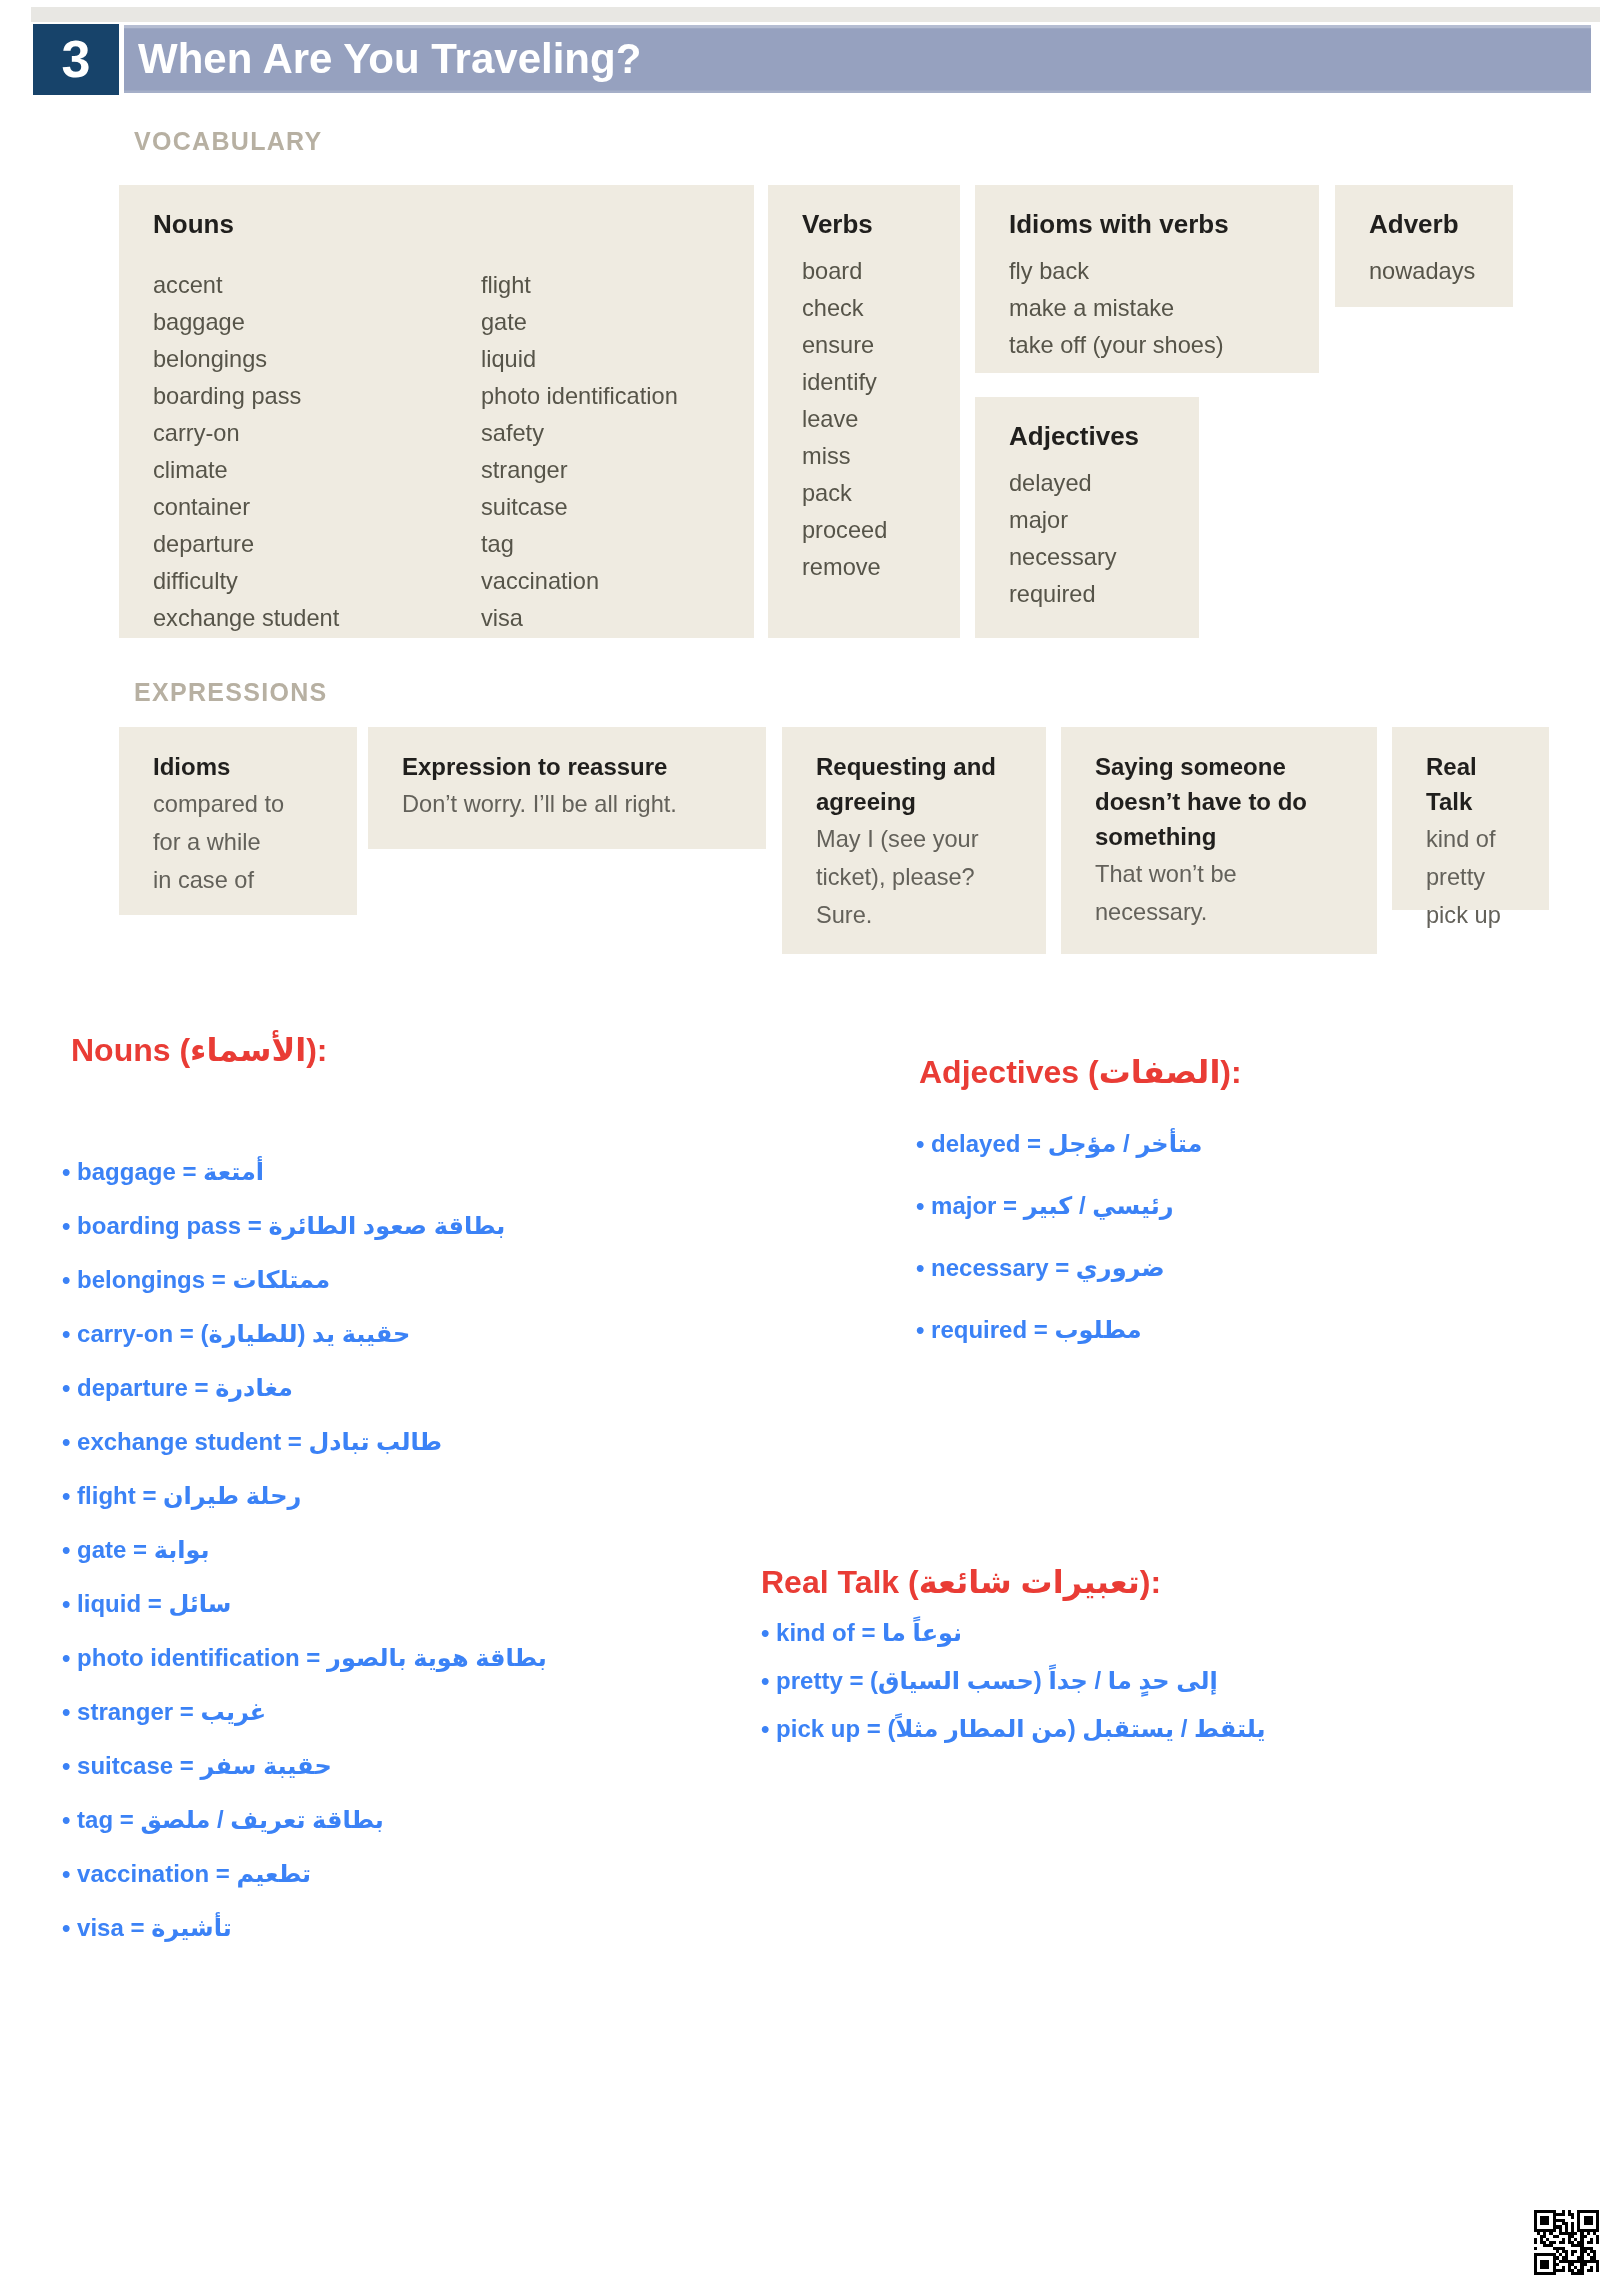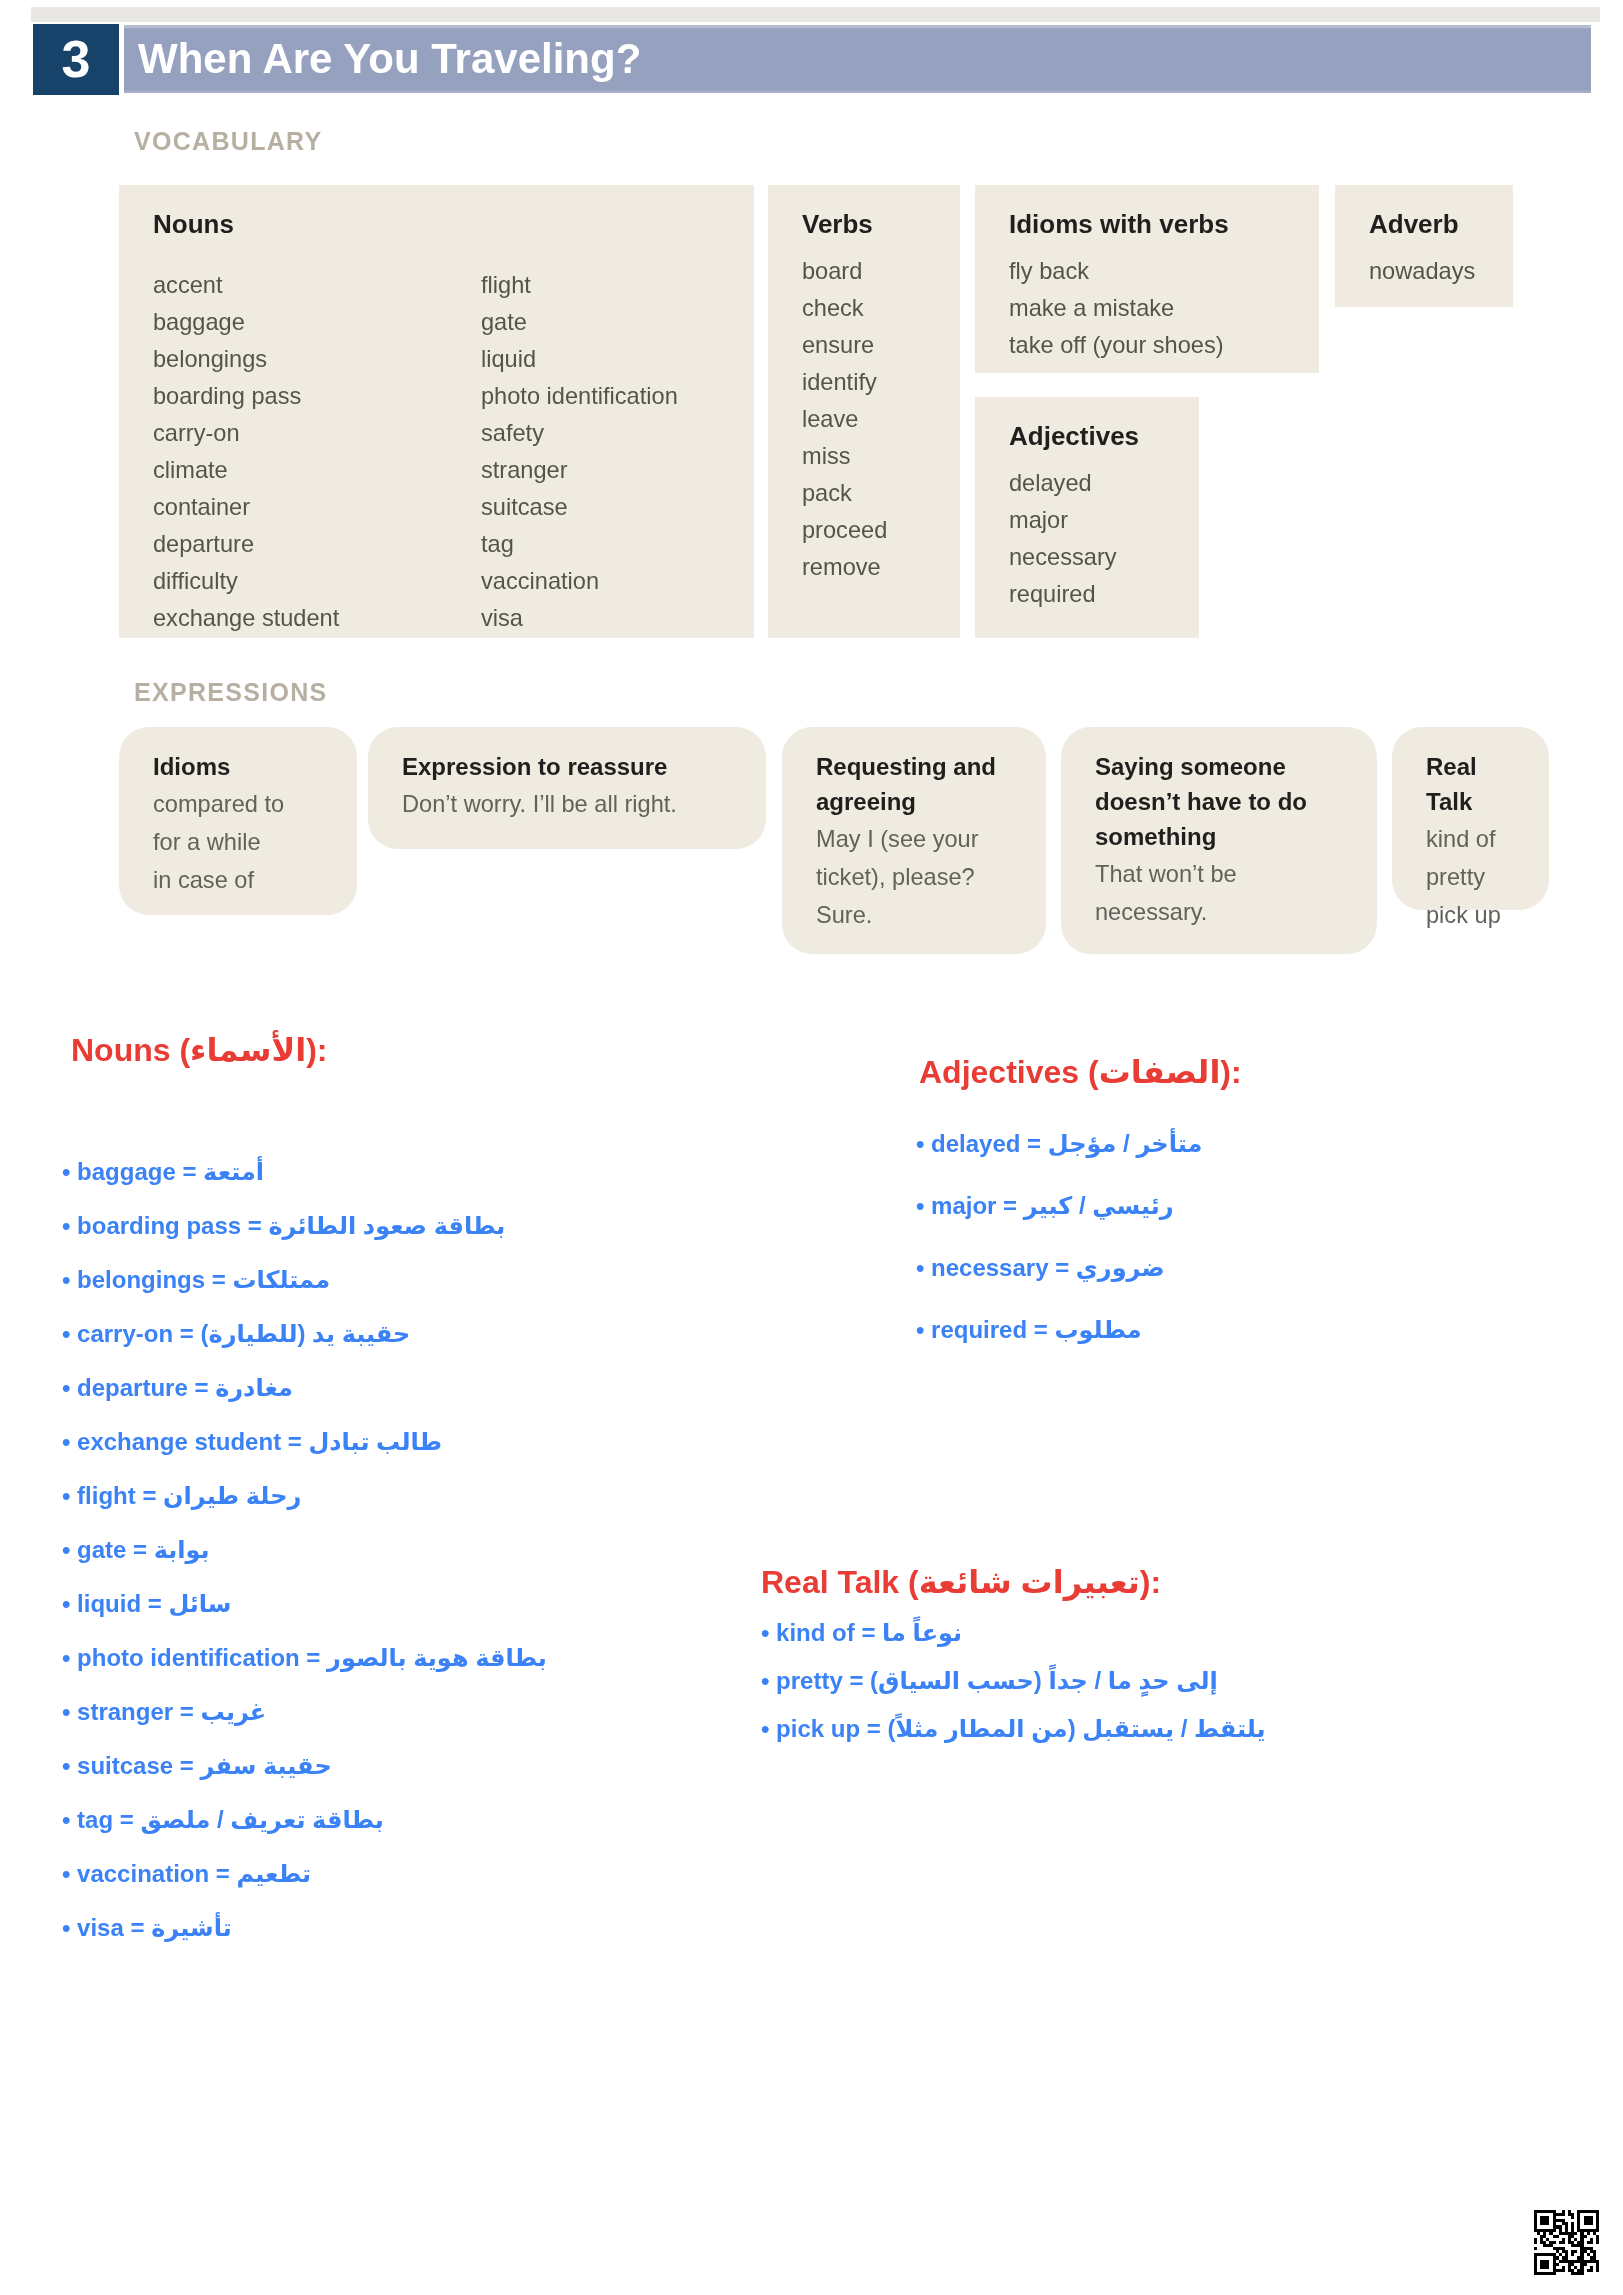--- a/index.html
+++ b/index.html
@@ -43,21 +43,21 @@
   .box .items{margin-top:14.4px;}
   .box .items .vi{font-size:23.6px;color:#565449;line-height:37px;white-space:nowrap;}
   .v-nouns{left:119px;top:185px;width:635px;height:453px;}
   .v-nouns .col2{position:absolute;left:362px;top:68px;}
   .v-nouns .col1{position:absolute;left:34px;top:68px;}
   .v-verbs{left:768px;top:185px;width:192px;height:453px;}
   .v-phrases{left:975px;top:185px;width:344px;height:188px;}
   .v-adverb{left:1335px;top:185px;width:178px;height:122px;}
   .v-adjectives{left:975px;top:397px;width:224px;height:241px;}
   
-  .ebox{padding:22px 29px 0 34px;border-radius:30px;}
+  .ebox{padding:22px 29px 0 34px;}
   .ebox .bh{font-size:24px;line-height:35px;}
   .ebox .items{margin-top:1px;}
   .ebox .items .vi{font-size:23.6px;color:#63615a;line-height:38px;white-space:nowrap;}
   .e-idioms{left:119px;top:727px;width:238px;height:188px;}
   .e-reassure{left:368px;top:727px;width:398px;height:122px;}
   .e-requesting{left:782px;top:727px;width:264px;height:227px;}
   .e-saying{left:1061px;top:727px;width:316px;height:227px;}
   .e-realtalk{left:1392px;top:727px;width:157px;height:183px;}
   
   .red-heading{

